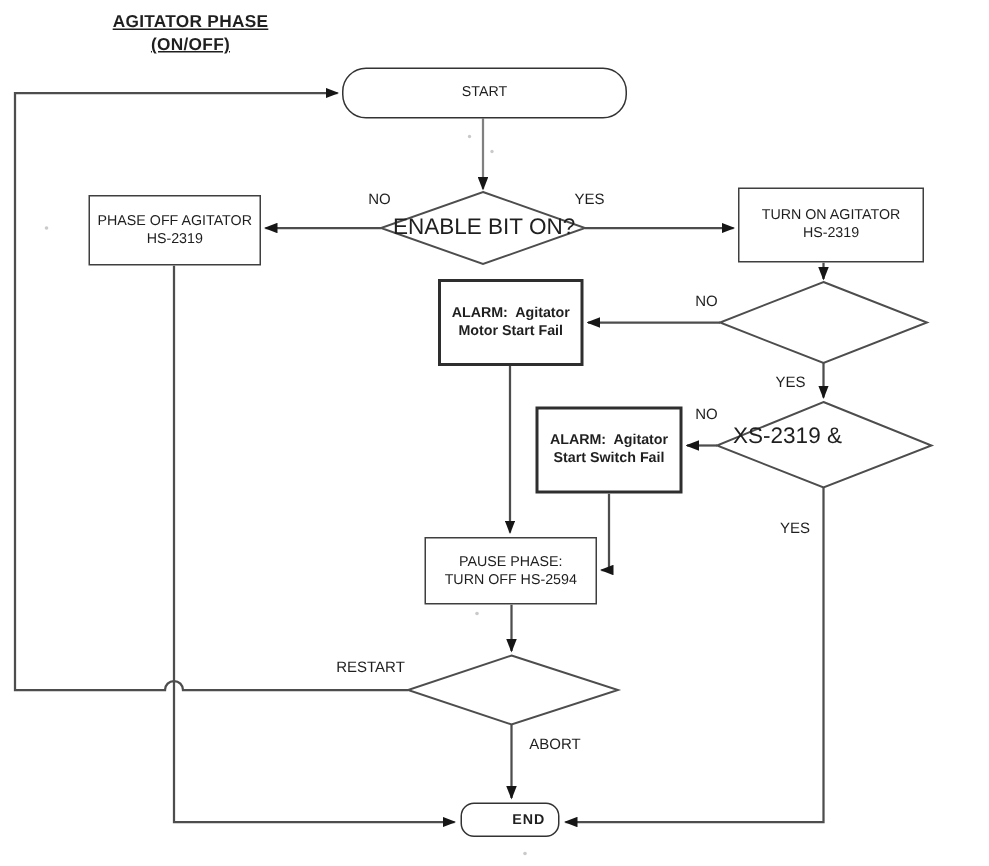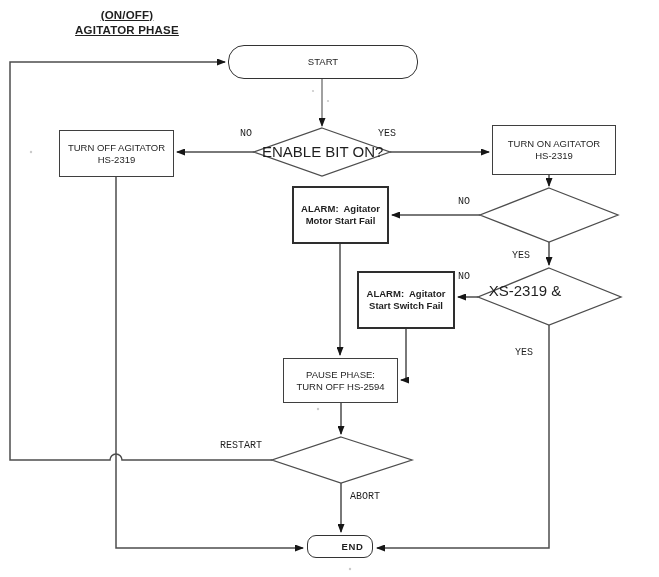--- a/index.html
+++ b/index.html
@@ -28,21 +28,21 @@
   .n-pause{left:283px;top:358px;width:115px;height:45px;}
   .n-end{left:307px;top:535px;width:66px;height:23px;border-radius:9px;font-weight:bold;letter-spacing:.6px;padding-left:25px;}
   
   .dlabel{position:absolute;text-align:center;font-size:15px;line-height:11.5px;}
   .dlabel span{display:block;white-space:pre;}
   .dl-enable{left:262px;top:146px;width:120px;}
   .dl-status{left:469px;top:202px;width:160px;}
   .dl-ok{left:440px;top:285px;width:170px;}
   .dl-abort{left:301px;top:448px;width:80px;}
   
-  .elabel{position:absolute;font-size:10px;line-height:11px;font-family:Liberation Mono, monospace;}
+  .elabel{position:absolute;font-size:10px;line-height:11px;text-align:center;}
   .el-enable-no{left:240px;top:128px;width:26px;}
   .el-enable-yes{left:378px;top:128px;width:30px;}
   .el-status-no{left:458px;top:196px;width:26px;}
   .el-status-yes{left:512px;top:250px;width:30px;}
   .el-ok-no{left:458px;top:271px;width:26px;}
   .el-ok-yes{left:515px;top:347px;width:30px;}
   .el-restart{left:220px;top:440px;width:54px;}
   .el-abort{left:350px;top:491px;width:40px;}
   svg{position:absolute;left:0;top:0;}
 </style>
@@ -81,30 +81,30 @@
     <g fill="#8a8a8a" opacity="0.45">
       <circle cx="31" cy="152" r="1.2"></circle>
       <circle cx="313" cy="91" r="1.1"></circle>
       <circle cx="328" cy="101" r="1.1"></circle>
       <circle cx="318" cy="409" r="1.2"></circle>
       <circle cx="350" cy="569" r="1.2"></circle>
     </g>
   </svg>
 
   <div class="abs title">
+    <span>AGITATOR PHASE</span>
     <span>(ON/OFF)</span>
-    <span>AGITATOR PHASE</span>
   </div>
 
   <div class="node terminator n-start">
     <span>START</span>
   </div>
 
   <div class="node n-turnoff">
-    <span>TURN OFF AGITATOR</span>
+    <span>PHASE OFF AGITATOR</span>
     <span>HS-2319</span>
   </div>
 
   <div class="node n-turnon">
     <span>TURN ON AGITATOR</span>
     <span>HS-2319</span>
   </div>
 
   <div class="node alarm n-alarm1">
     <span>ALARM:  Agitator</span>

